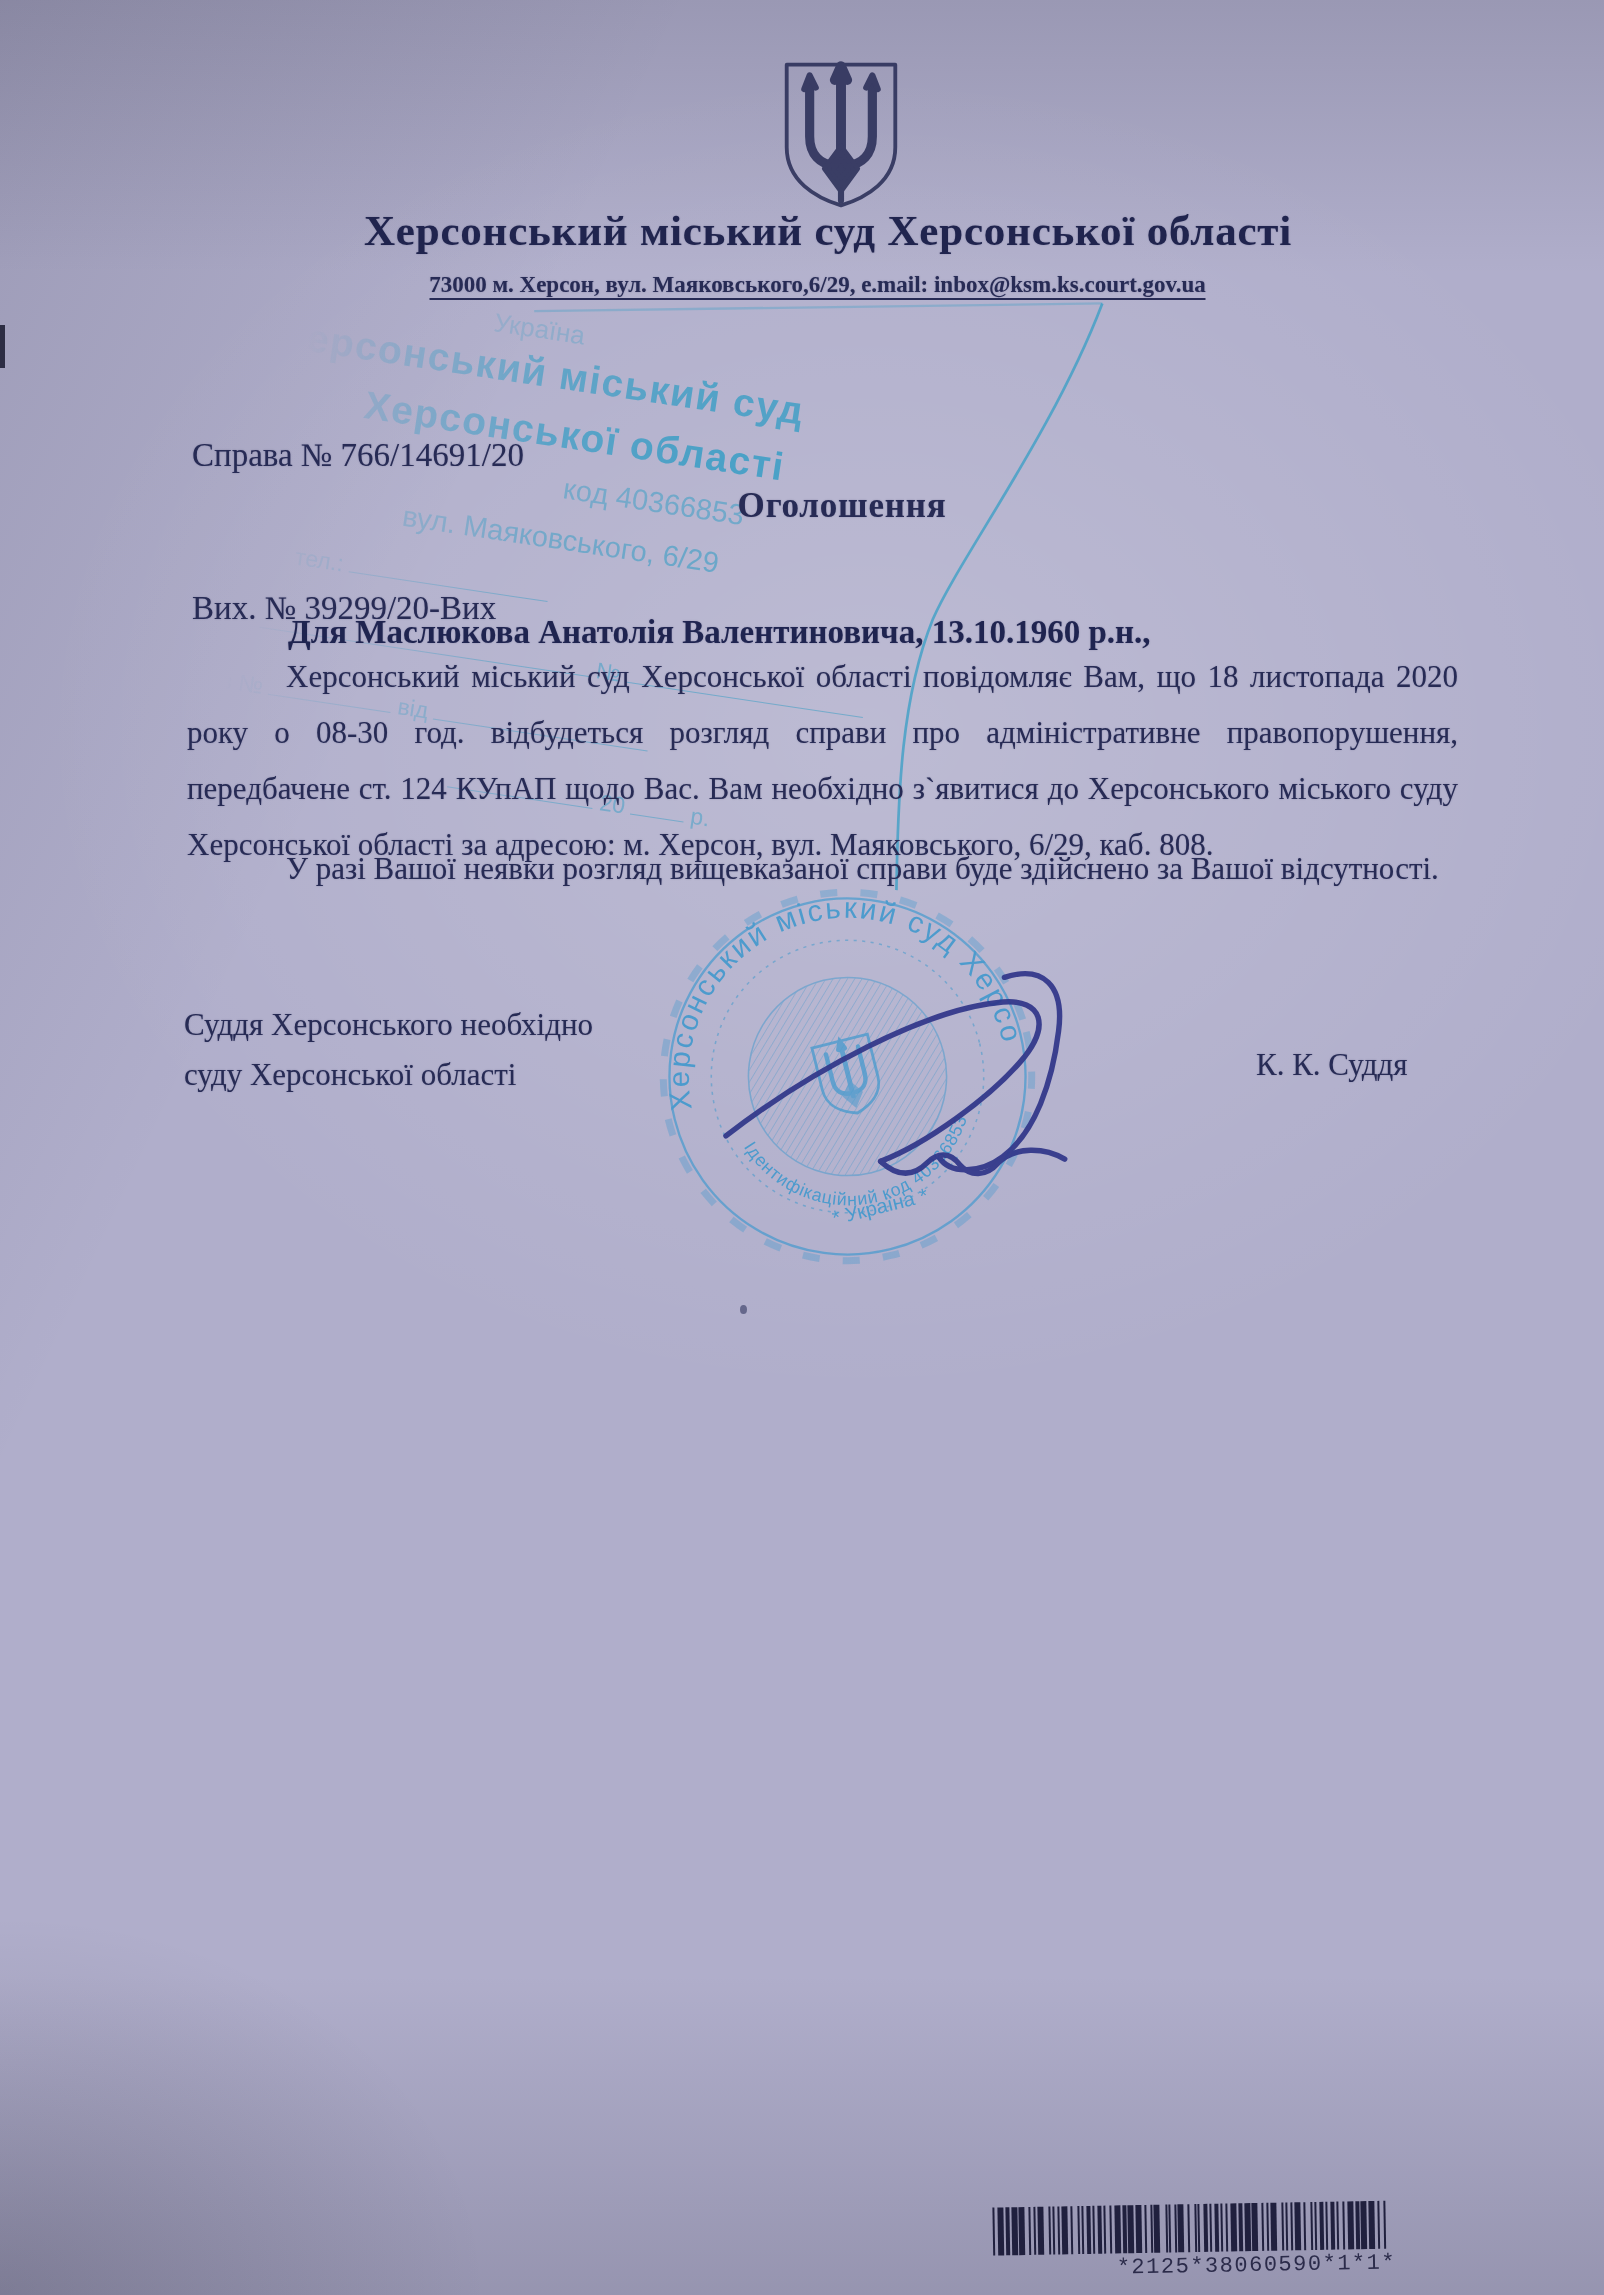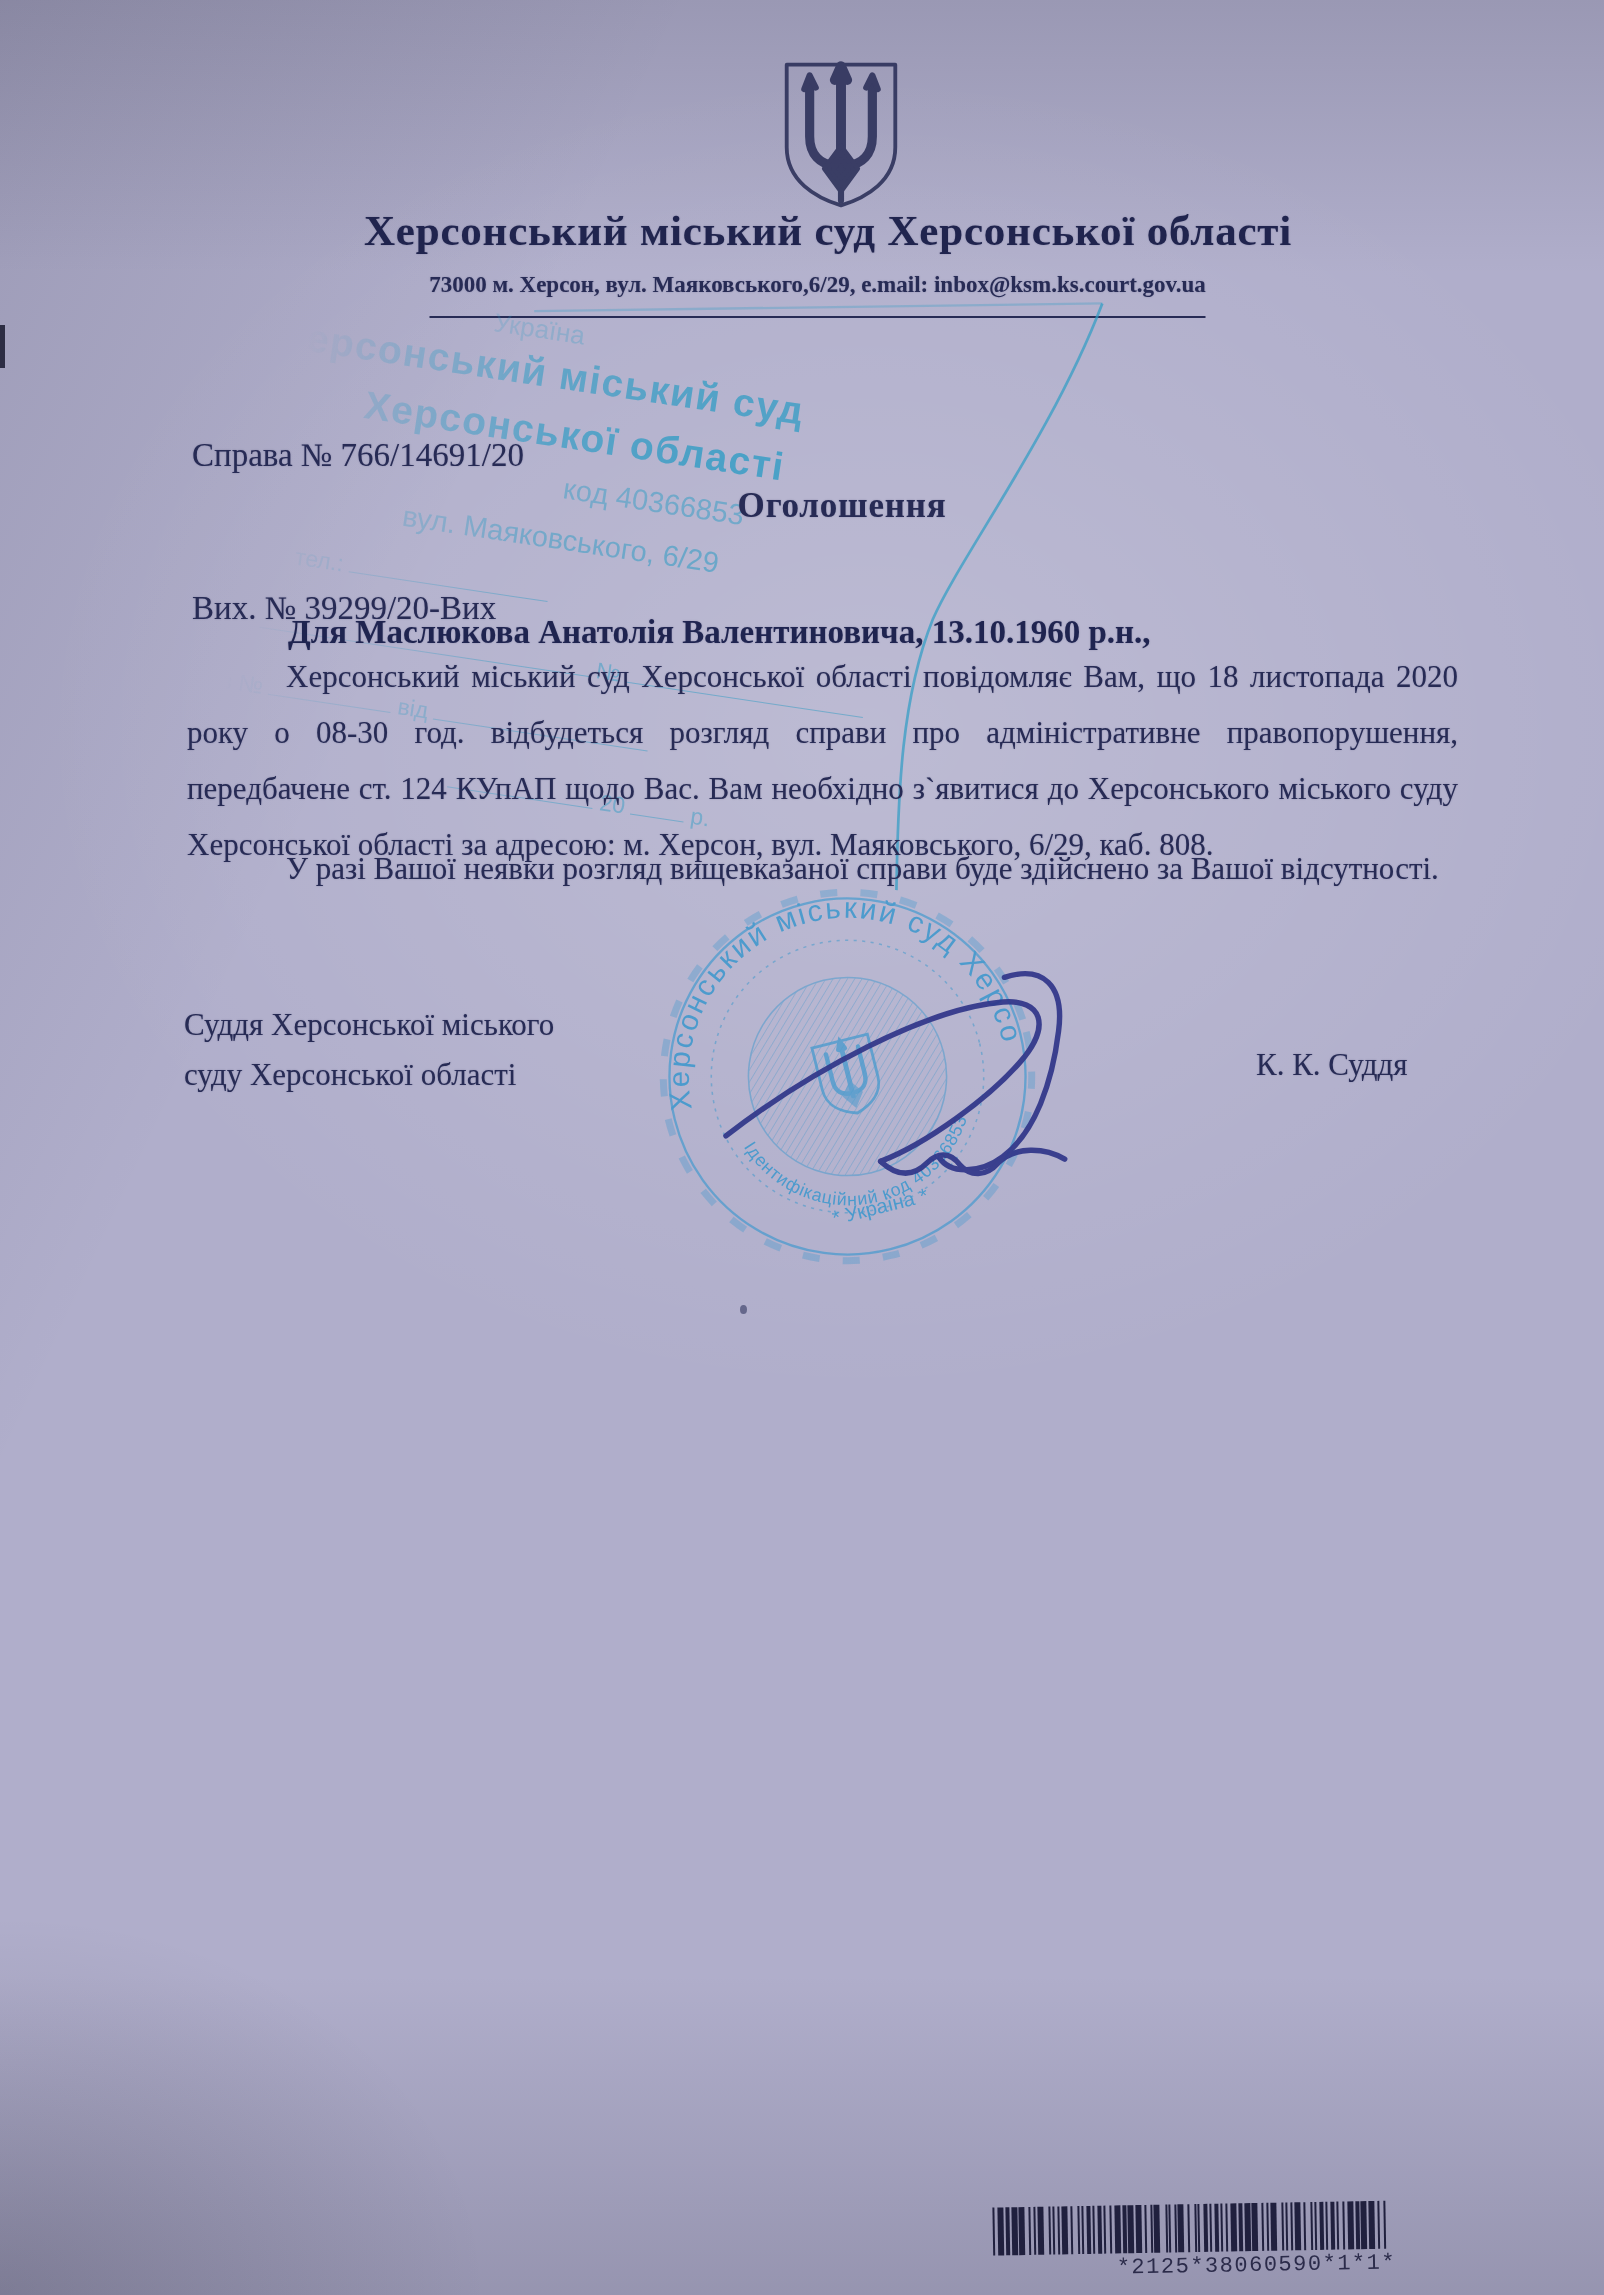--- a/index.html
+++ b/index.html
@@ -13,21 +13,21 @@
       #b0aecb;
     font-family:"Liberation Serif", serif;color:#272b55;
   }
   .soft{filter:blur(0.3px);}
   .abs{position:absolute;}
   .ink{color:#272b55;text-shadow:0 0 1.5px rgba(39,43,85,.35);}
   .center-line{left:0;right:0;text-align:center;}
 
   .title{top:206px;font-size:43px;font-weight:bold;letter-spacing:0.8px;transform:translateX(26px);color:#20244e;}
   .address{top:272px;font-size:23px;font-weight:bold;transform:translateX(15.5px);}
-  .address span{border-bottom:2.3px solid #272b55;padding-bottom:19px;margin-top:28px;}
+  .address span{border-bottom:2.3px solid #272b55;padding-bottom:1px;margin-top:28px;}
 
   .ref{left:192px;top:328px;font-size:33px;line-height:51px;white-space:pre;}
 
   .heading{top:486px;font-size:35px;font-weight:bold;transform:translateX(40px);letter-spacing:0.8px;}
   .addressee{left:288px;top:570px;font-size:33px;font-weight:bold;color:#1f2450;margin-top:44px;}
 
   .par{left:187px;width:1271px;font-size:31px;line-height:56px;text-align:justify;text-indent:99px;}
   .par1{top:649px;}
   .par2{top:841px;}
 
@@ -111,21 +111,21 @@
       <path d="M690,402 L1424,392" stroke="#2d9cc4" stroke-width="3" fill="none" opacity=".3"></path>
       <path d="M1424,392 C1360,560 1240,720 1205,800 C1165,900 1160,1020 1158,1150" stroke="#2d9cc4" stroke-width="3.5" fill="none" opacity=".7"></path>
     </svg>
 
     <div class="abs center-line heading ink">Оголошення</div>
     <div class="abs addressee ink">Для  Маслюкова Анатолія Валентиновича, 13.10.1960 р.н.,</div>
     <div class="abs par par1 ink">Херсонський міський суд Херсонської області повідомляє Вам, що  18 листопада 2020  року о 08-30 год. відбудеться  розгляд справи про адміністративне правопорушення, передбачене  ст. 124 КУпАП щодо Вас. Вам необхідно з`явитися до Херсонського міського суду Херсонської області за адресою: м. Херсон, вул. Маяковського, 6/29, каб. 808.</div>
     <div class="abs par par2 ink">У разі Вашої неявки розгляд вищевказаної справи буде здійснено за Вашої відсутності.</div>
 
     <div class="abs sig-role ink">
-      <div>Суддя Херсонської міського</div>
+      <div>Суддя Херсонського необхідно</div>
       <div>суду Херсонської області</div>
     </div>
     <div class="abs sig-name ink">К. К. Суддя</div>
 
     <svg class="abs stamp-svg" width="387" height="387" viewBox="0 0 500 500" style="opacity:.85;">
       <defs>
         <path id="arcTop" d="M 45,250 A 205,205 0 1 1 455,250"></path>
         <path id="arcBottom" d="M 96,300 A 160,160 0 0 0 404,300"></path>
         <pattern id="hatch" width="8" height="8" patternTransform="rotate(45)" patternUnits="userSpaceOnUse">
           <line x1="0" y1="0" x2="0" y2="8" stroke="#3a97cd" stroke-width="1.6"></line>

